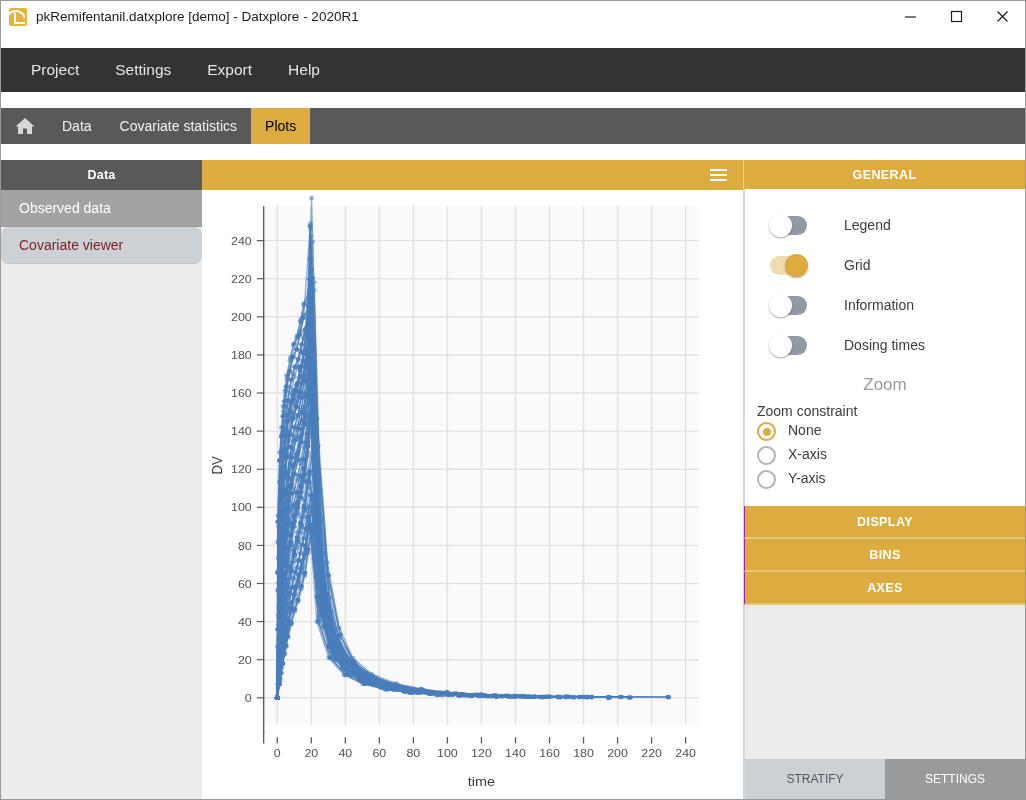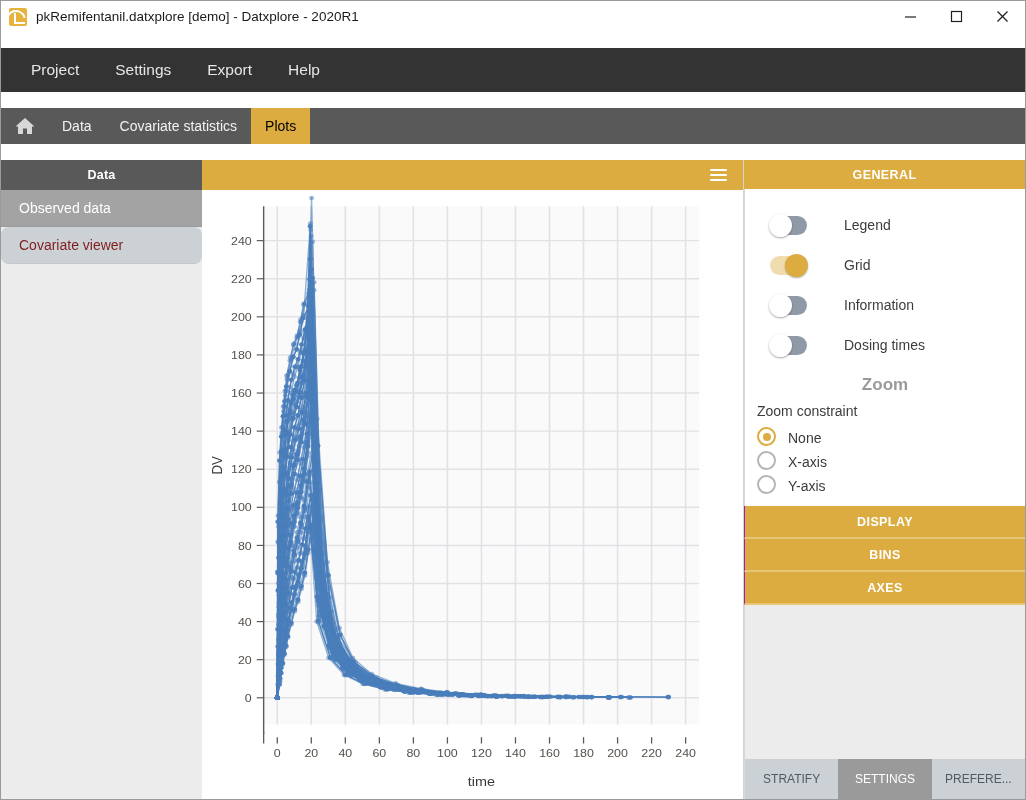--- a/index.html
+++ b/index.html
@@ -189,28 +189,28 @@
     width: 23px; height: 23px; border-radius: 50%;
     background: #ffffff;
     box-shadow: 0 1px 2px rgba(0,0,0,.35);
   }
   .switch.on { background: #f0dcae; }
   .switch.on .knob { left: auto; right: -1px; background: #dcac41; box-shadow: 0 1px 2px rgba(0,0,0,.3); }
   .toggle-label { font-size: 14px; color: #3c3c3c; margin-left: 23px; }
 
   .zoom-title {
     text-align: center; color: #9a9a9a;
-    font-size: 17px; padding: 10px 0 8px 0; font-weight: bold;
+    font-size: 17px; padding: 10px 0 8px 0;
   }
   .zoom-constraint-label {
     font-size: 14px; color: #3c3c3c;
     padding-left: 12px; padding-bottom: 3px;
   }
   .radio-row {
-    display: flex; align-items: flex-end;
+    display: flex; align-items: flex-start;
     height: 24px; padding-left: 12px;
   }
   .radio {
     width: 19px; height: 19px; border-radius: 50%;
     border: 2px solid #b5b5b5; background: #ffffff;
     margin-right: 12px; position: relative; flex: 0 0 auto;
   }
   .radio.on { border-color: #dcac41; }
   .radio.on::after {
     content: ""; position: absolute; left: 3.5px; top: 3.5px;
@@ -1956,18 +1956,17 @@
 
       <div class="collapsed-hdr">DISPLAY</div>
       <div class="collapsed-hdr">BINS</div>
       <div class="collapsed-hdr">AXES</div>
 
       <div class="right-filler"></div>
 
       <div class="bottom-tabs">
         <div class="btab">STRATIFY</div>
         <div class="btab active">SETTINGS</div>
-        <div class="btab">PREFERE...</div>
       </div>
     </div>
 
   </div>
 </div>
 
 </body></html>

